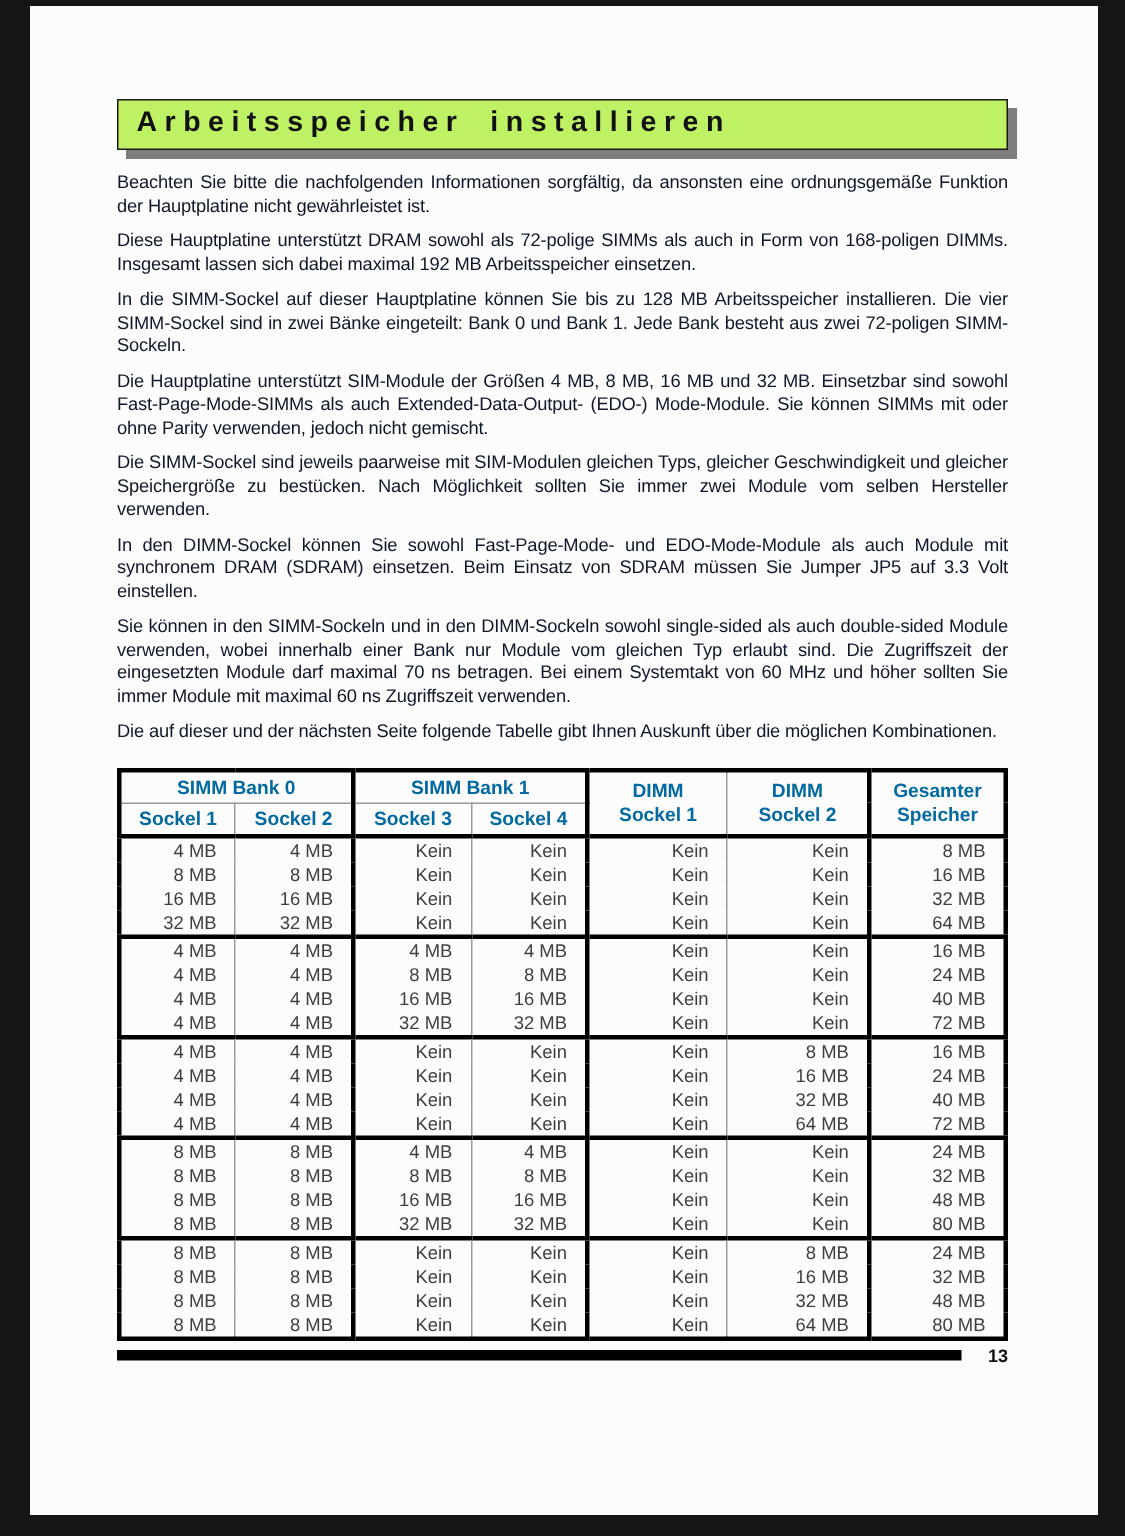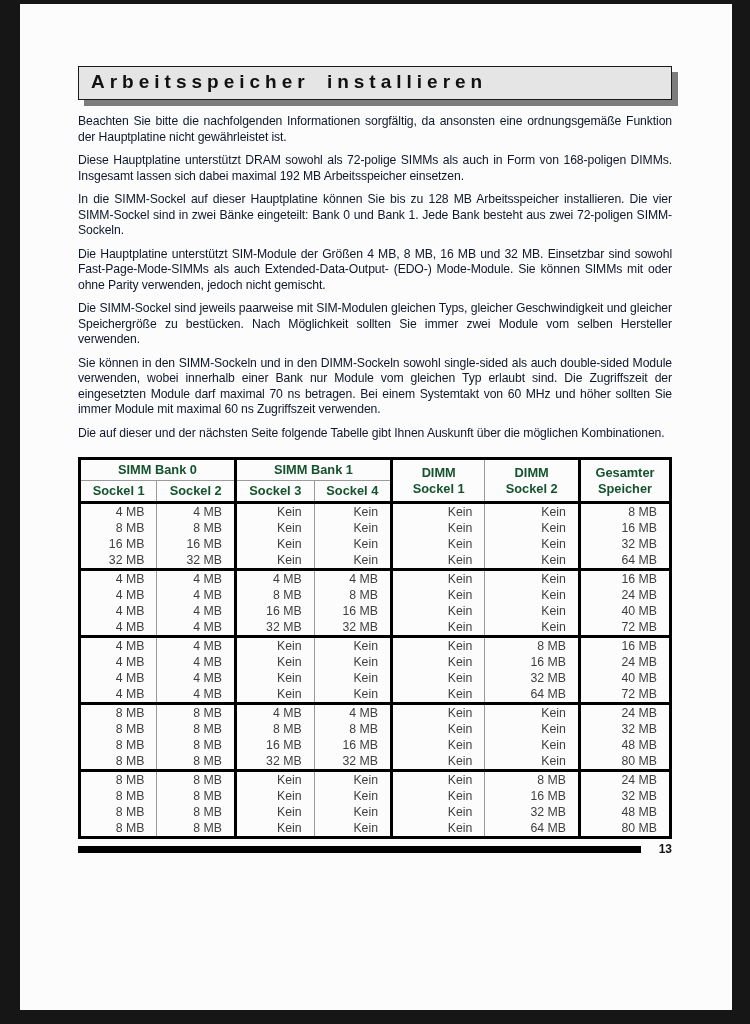--- a/index.html
+++ b/index.html
@@ -21,21 +21,21 @@
     width: 712px;
     height: 1006px;
     background: #fcfcfc;
   }
   .content {
     padding: 62px 60px 0 58px;
   }
   .title-box {
     margin: 0 0 14px 0;
     border: 1px solid #1a1a1a;
-    background: #e5e5e5;
+    background: #bef264;
     box-shadow: 6px 6px 0 0 #7d7d7d;
     padding: 4px 12px 6px 12px;
     font-size: 19px;
     font-weight: bold;
     letter-spacing: 5px;
     word-spacing: 7px;
     color: #111111;
     white-space: nowrap;
   }
   .body-text p {
@@ -49,21 +49,21 @@
   table.mem {
     width: 100%;
     border-collapse: collapse;
     border: 3px solid #000000;
     margin-top: 16px;
     table-layout: fixed;
   }
   table.mem th {
     font-size: 12.8px;
     font-weight: bold;
-    color: #14532d;
+    color: #0369a1;
     text-align: center;
     padding: 2px 2px;
     line-height: 16px;
     vertical-align: middle;
   }
   table.mem th.grp {
     border-bottom: 1px solid #9a9a9a;
   }
   table.mem .two-line span {
     display: block;
@@ -106,20 +106,21 @@
   <div class="content">
 
     <h1 class="title-box">Arbeitsspeicher installieren</h1>
 
     <div class="body-text">
       <p>Beachten Sie bitte die nachfolgenden Informationen sorgfältig, da ansonsten eine ordnungsgemäße Funktion der Hauptplatine nicht gewährleistet ist.</p>
       <p>Diese Hauptplatine unterstützt DRAM sowohl als 72-polige SIMMs als auch in Form von 168-poligen DIMMs. Insgesamt lassen sich dabei maximal 192 MB Arbeitsspeicher einsetzen.</p>
       <p>In die SIMM-Sockel auf dieser Hauptplatine können Sie bis zu 128 MB Arbeitsspeicher installieren. Die vier SIMM-Sockel sind in zwei Bänke eingeteilt: Bank 0 und Bank 1. Jede Bank besteht aus zwei 72-poligen SIMM-Sockeln.</p>
       <p>Die Hauptplatine unterstützt SIM-Module der Größen 4 MB, 8 MB, 16 MB und 32 MB. Einsetzbar sind sowohl Fast-Page-Mode-SIMMs als auch Extended-Data-Output- (EDO-) Mode-Module. Sie können SIMMs mit oder ohne Parity verwenden, jedoch nicht gemischt.</p>
       <p>Die SIMM-Sockel sind jeweils paarweise mit SIM-Modulen gleichen Typs, gleicher Geschwindigkeit und gleicher Speichergröße zu bestücken. Nach Möglichkeit sollten Sie immer zwei Module vom selben Hersteller verwenden.</p>
+      <p>In den DIMM-Sockel können Sie sowohl Fast-Page-Mode- und EDO-Mode-Module als auch Module mit synchronem DRAM (SDRAM) einsetzen. Beim Einsatz von SDRAM müssen Sie Jumper JP5 auf 3.3 Volt einstellen.</p>
       <p>Sie können in den SIMM-Sockeln und in den DIMM-Sockeln sowohl single-sided als auch double-sided Module verwenden, wobei innerhalb einer Bank nur Module vom gleichen Typ erlaubt sind. Die Zugriffszeit der eingesetzten Module darf maximal 70 ns betragen. Bei einem Systemtakt von 60 MHz und höher sollten Sie immer Module mit maximal 60 ns Zugriffszeit verwenden.</p>
       <p>Die auf dieser und der nächsten Seite folgende Tabelle gibt Ihnen Auskunft über die möglichen Kombinationen.</p>
     </div>
 
     <table class="mem">
       <colgroup>
         <col style="width:13.1%">
           <col style="width:13.3%">
         <col style="width:13.3%">
           <col style="width:13.1%">

